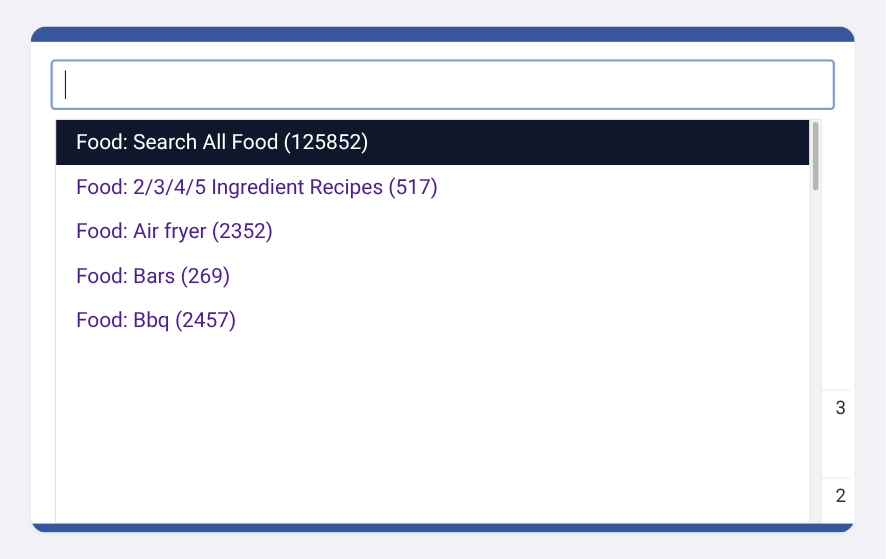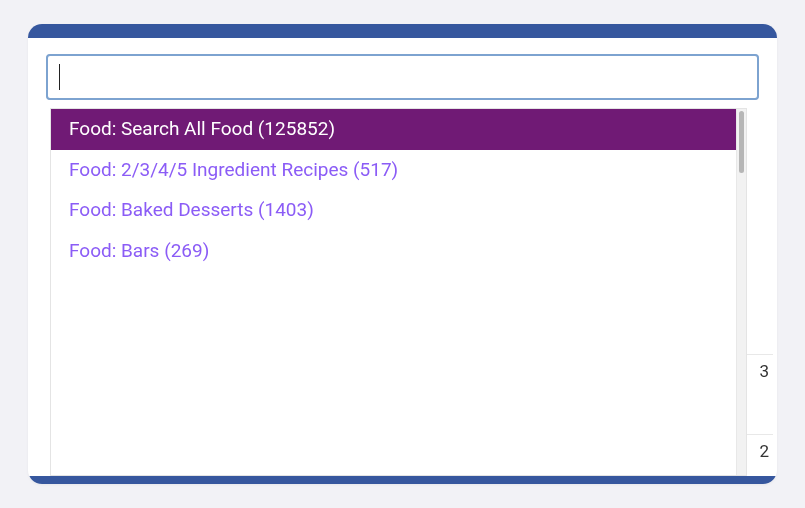--- a/index.html
+++ b/index.html
@@ -100,30 +100,30 @@
     }
     
     .dropdown-list {
       flex: 1;
       overflow-y: auto;
     }
     
     .dropdown-item {
       padding: 7px 18px;
       font-size: 19px;
-      color: #8b5cf6;
+      color: #4c1d95;
       cursor: pointer;
       line-height: 1.4;
       white-space: nowrap;
       overflow: hidden;
       text-overflow: ellipsis;
     }
     
     .dropdown-item.highlighted {
-      background: #701a75;
+      background: #0f172a;
       color: #ffffff;
     }
     
     .scrollbar-track {
       width: 10px;
       background: #f2f2f2;
       border-left: 1px solid #e8e8e8;
       position: relative;
     }
     
@@ -187,22 +187,23 @@
 
     <div class="search-container">
       <input type="text" class="search-input" value="" style="">
       <div class="text-cursor"></div>
     </div>
 
     <div class="dropdown">
       <div class="dropdown-list">
         <div class="dropdown-item highlighted">Food: Search All Food (125852)</div>
         <div class="dropdown-item">Food: 2/3/4/5 Ingredient Recipes (517)</div>
-        <div class="dropdown-item">Food: Baked Desserts (1403)</div>
+        <div class="dropdown-item">Food: Air fryer (2352)</div>
         <div class="dropdown-item">Food: Bars (269)</div>
+        <div class="dropdown-item">Food: Bbq (2457)</div>
       </div>
       <div class="scrollbar-track">
         <div class="scrollbar-thumb"></div>
       </div>
     </div>
 
     <div class="footer-bar"></div>
   </div>
 </div>
 

